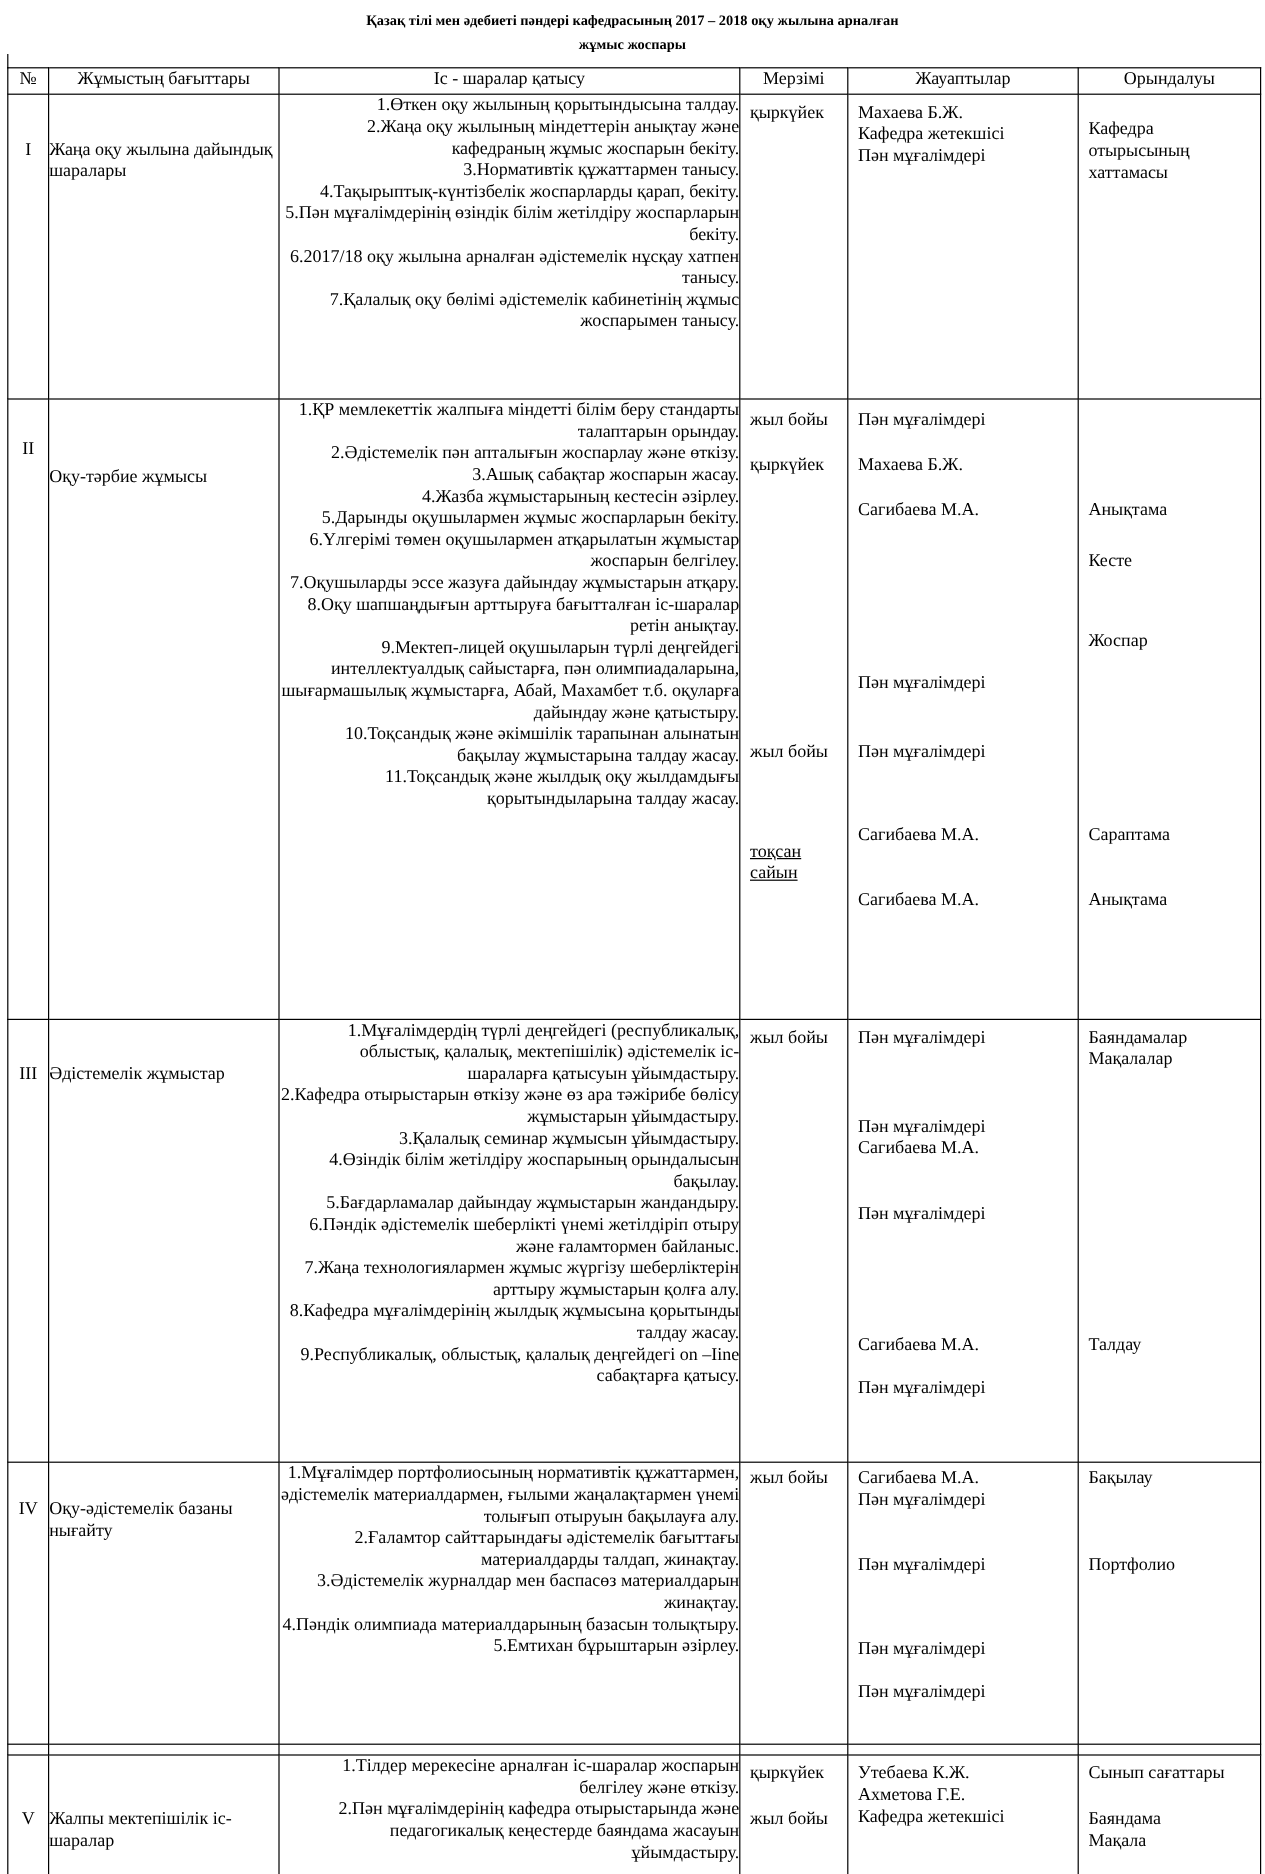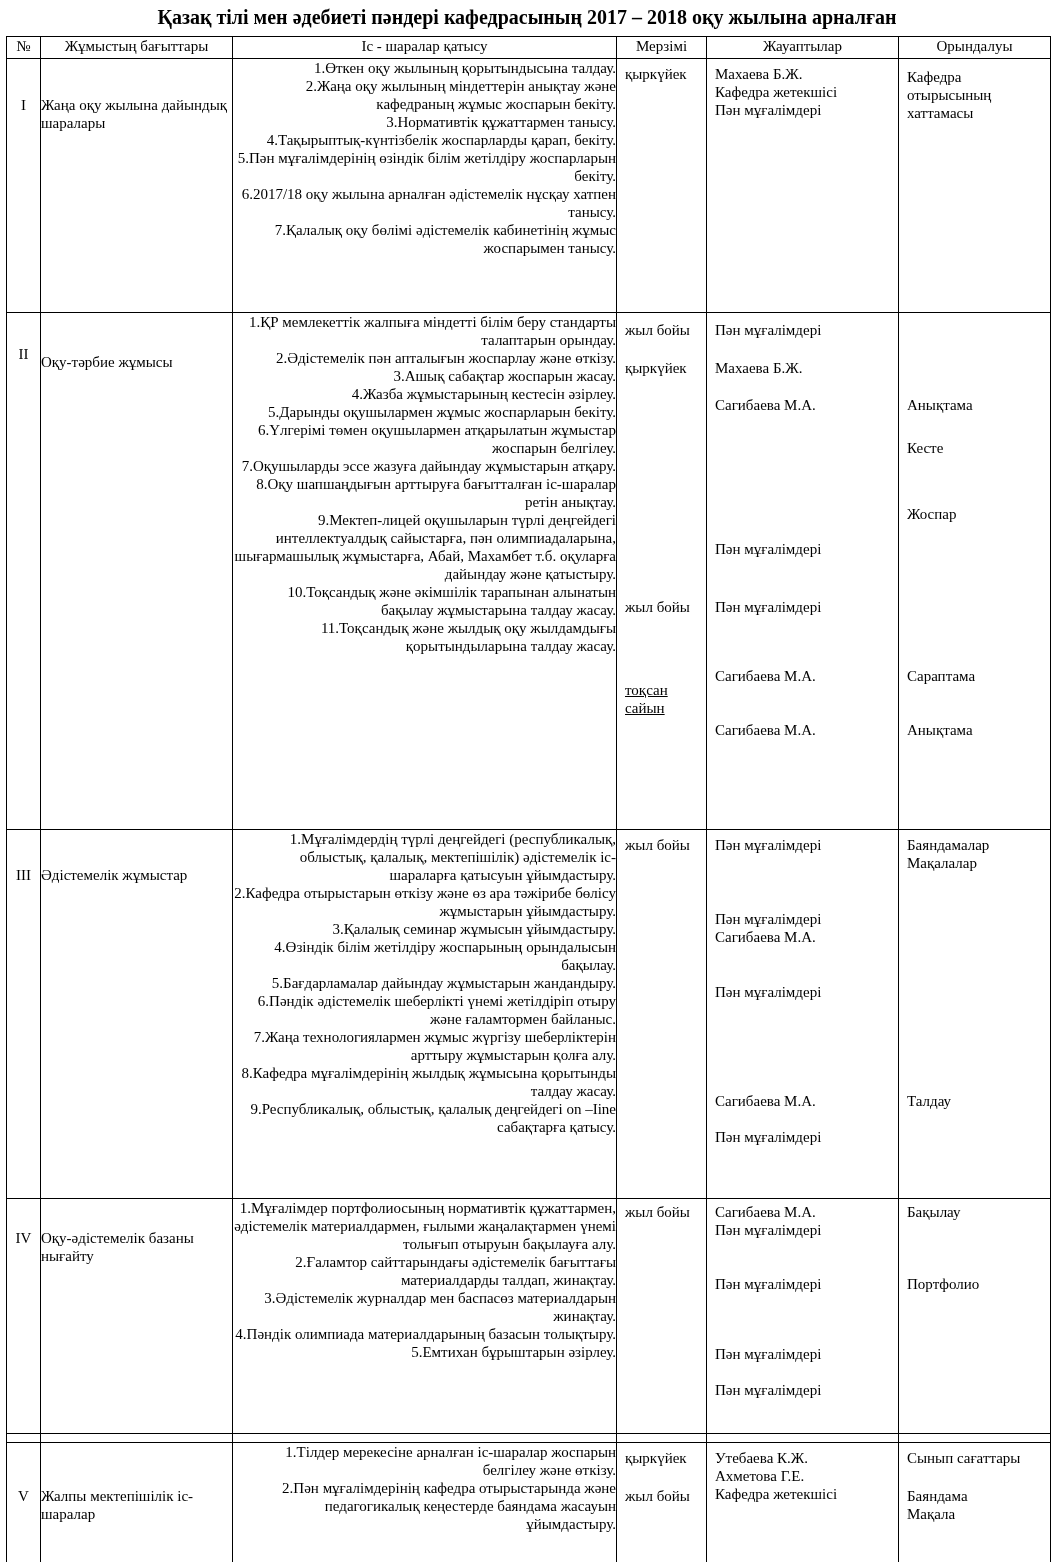--- a/index.html
+++ b/index.html
@@ -1,36 +1,37 @@
 <!DOCTYPE html>
 <html><head>
 <meta charset="utf-8">
 <style>
   html,body{margin:0;padding:0;background:#ffffff;color:#000;}
   body{width:1054px;font-family:"Liberation Serif","DejaVu Serif",serif;}
   .page{position:relative;width:1054px;height:1562px;background:#fff;overflow:hidden;}
-  .title{padding-top:7px;text-align:center;font-weight:bold;font-size:20px;line-height:20px;}
+  .title{padding-top:7px;text-align:center;font-weight:bold;font-size:12px;line-height:20px;}
   .left-tick{position:absolute;left:6px;top:45px;width:1px;height:12px;background:#000;}
   table.plan{border-collapse:collapse;table-layout:fixed;margin:9px 0 0 6px;width:1044px;}
   table.plan th,table.plan td{border:1px solid #000;vertical-align:top;padding:0;font-size:15px;line-height:18px;}
   thead th{font-weight:normal;text-align:center;height:21px;font-size:15px;overflow:hidden;}
   td.c-num{text-align:center;font-size:15px;}
   td.c-dir{padding-left:7px;padding-right:8px;}
   td.c-act{padding:3px 14px 0 4px;}
   .act-item{margin:0;text-align:right;}
   td.c-pos{position:relative;}
   .pos{position:absolute;left:8px;right:4px;white-space:pre-line;}
   tr.spacer-row td{height:8px;padding:0;}
 </style>
 </head>
 <body>
 
 <div class="page">
   <div class="title">
     <div>Қазақ тілі мен әдебиеті пәндері кафедрасының 2017 – 2018 оқу жылына арналған</div>
+    <div>жұмыс жоспары</div>
   </div>
   <div class="left-tick"></div>
   <table class="plan">
     <colgroup>
       <col style="width:34px">
       <col style="width:192px">
       <col style="width:384px">
       <col style="width:90px">
       <col style="width:192px">
       <col style="width:152px">
@@ -60,26 +61,26 @@
           </td>
           <td class="c-pos">
             <div class="pos" style="top: 6px;">қыркүйек</div>
           </td>
           <td class="c-pos">
             <div class="pos" style="top: 6px;">Махаева Б.Ж.
 Кафедра жетекшісі
 Пән мұғалімдері</div>
           </td>
           <td class="c-pos">
-            <div class="pos" style="top: 9px;">Кафедра отырысының хаттамасы</div>
+            <div class="pos" style="top: 20px;">Кафедра отырысының хаттамасы</div>
           </td>
         </tr>
         <tr>
           <td class="c-num" style="height: 484px; padding-top: 32px;">II</td>
-          <td class="c-dir" style="padding-top: 40px; margin-top: 38px;">Оқу-тәрбие жұмысы</td>
+          <td class="c-dir" style="padding-top: 56px; margin-top: 38px;">Оқу-тәрбие жұмысы</td>
           <td class="c-act">
             <div class="act-item">1.ҚР мемлекеттік жалпыға міндетті білім беру стандарты талаптарын орындау.</div>
             <div class="act-item">2.Әдістемелік пән апталығын жоспарлау және өткізу.</div>
             <div class="act-item">3.Ашық сабақтар жоспарын жасау.</div>
             <div class="act-item">4.Жазба жұмыстарының кестесін әзірлеу.</div>
             <div class="act-item">5.Дарынды оқушылармен жұмыс жоспарларын бекіту.</div>
             <div class="act-item">6.Үлгерімі төмен оқушылармен атқарылатын жұмыстар жоспарын белгілеу.</div>
             <div class="act-item">7.Оқушыларды  эссе жазуға дайындау жұмыстарын атқару.</div>
             <div class="act-item">8.Оқу шапшаңдығын арттыруға бағытталған іс-шаралар ретін анықтау.</div>
             <div class="act-item">9.Мектеп-лицей оқушыларын түрлі деңгейдегі интеллектуалдық сайыстарға, пән олимпиадаларына, шығармашылық жұмыстарға, Абай, Махамбет т.б. оқуларға дайындау және қатыстыру.</div>

